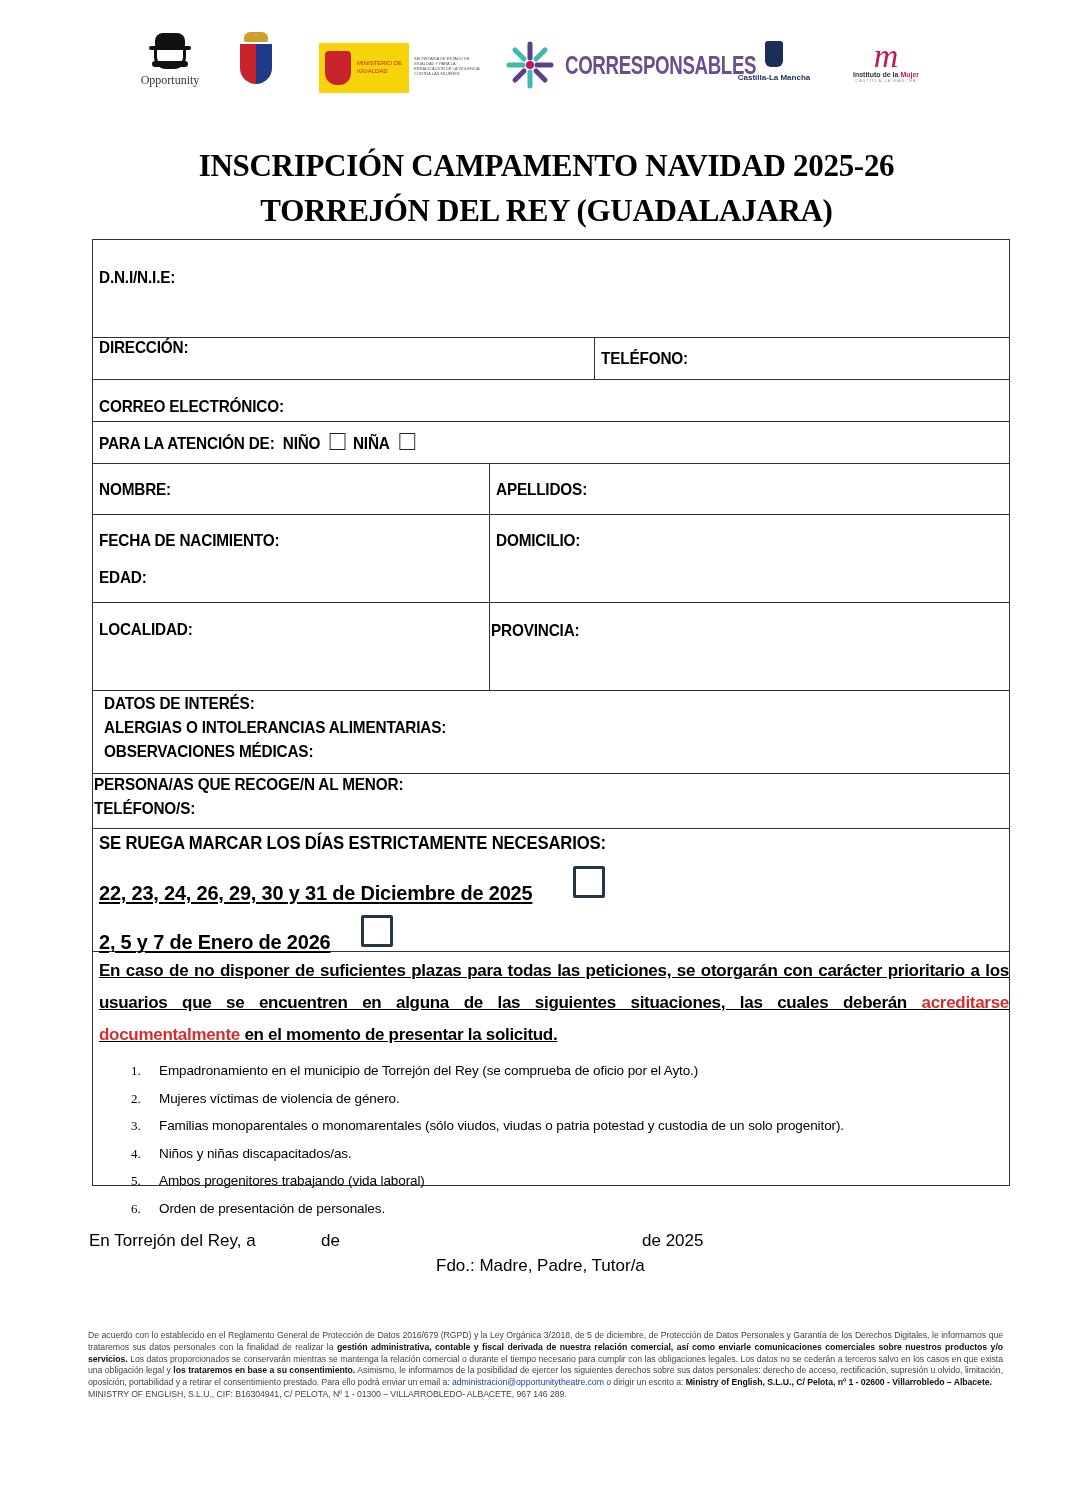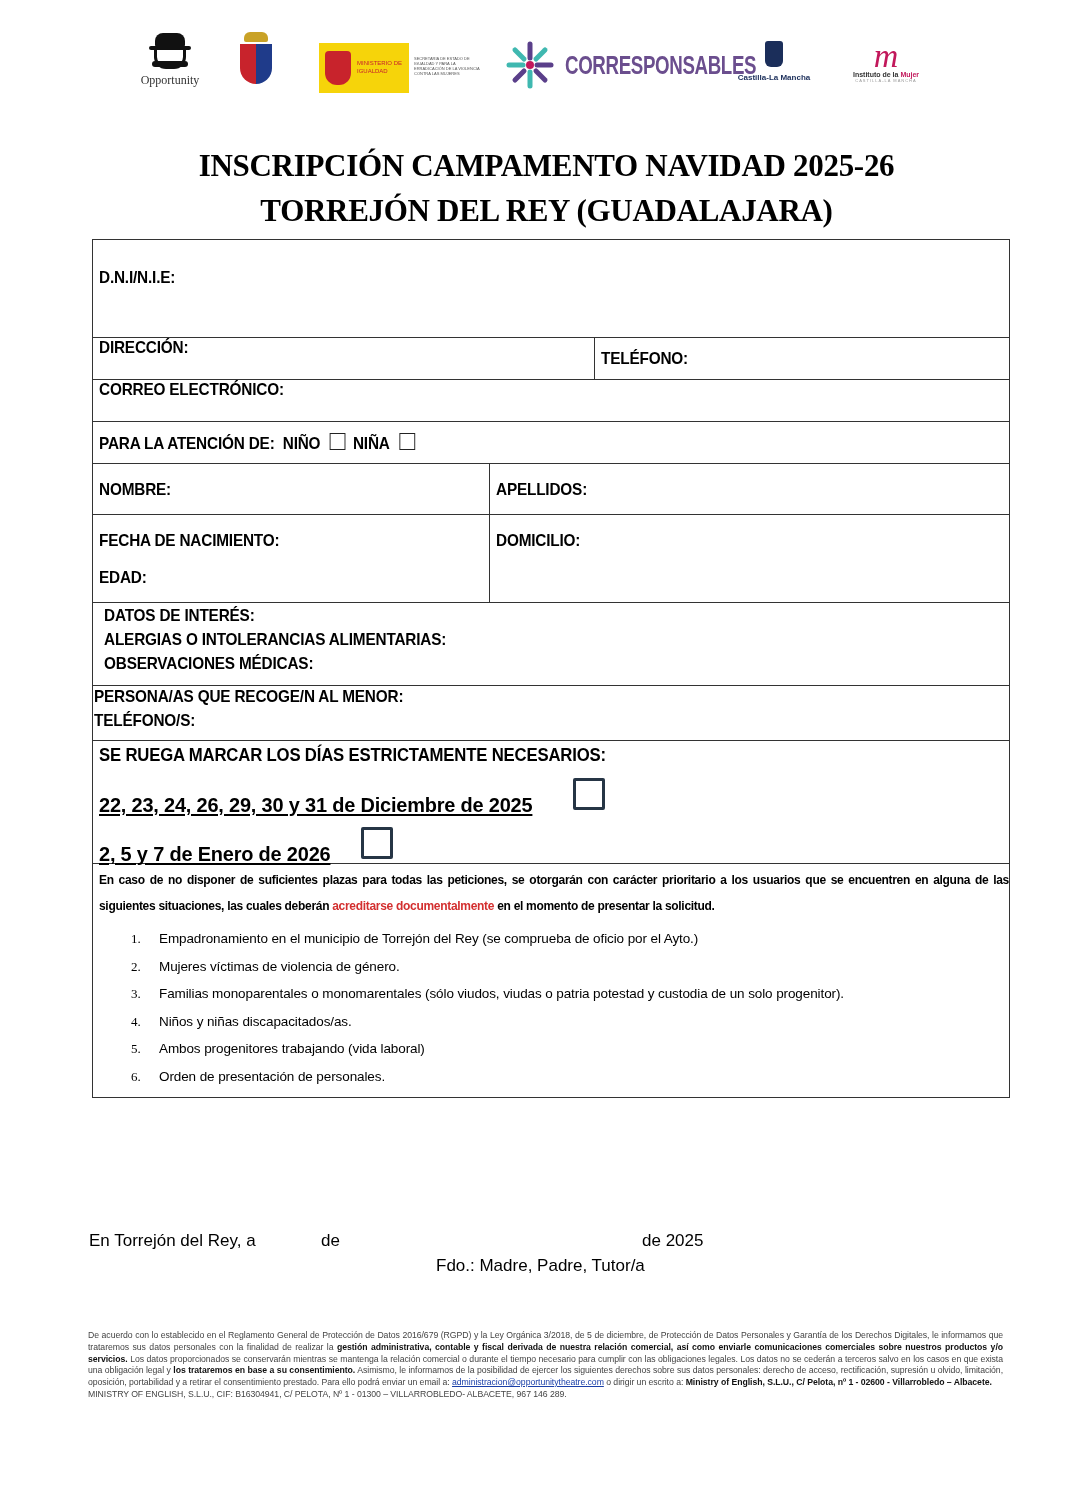--- a/index.html
+++ b/index.html
@@ -43,31 +43,31 @@
   .form { position:absolute; left:92px; top:239px; width:916px; border:1.5px solid #333; }
   .row { display:flex; border-bottom:1.5px solid #333; position:relative; }
   .row:last-child { border-bottom:none; }
   .cell { padding:0 6px; box-sizing:border-box; }
   .cell + .cell { border-left:1.5px solid #333; }
   .lbl { font-weight:bold; font-size:16.5px; font-family:"Liberation Sans", sans-serif; display:block; letter-spacing:-0.2px; transform:scaleX(0.93); transform-origin:left center; white-space:nowrap; }
   .chk { display:inline-block; width:15px; height:15px; border:1.2px solid #222; vertical-align:-1px; margin:0 8px 0 10px; background:#fff; cursor:pointer; }
   .bigchk { display:inline-block; width:26px; height:26px; border:3px solid #263545; border-radius:2px; vertical-align:2px; margin-left:18px; cursor:pointer; }
   .bigline { font-weight:bold; font-size:21px; text-decoration:underline; letter-spacing:-0.2px; white-space:nowrap; transform:scaleX(0.95); transform-origin:left center; display:inline-block; }
 
-  .notice { font-size:12px; font-weight:bold; text-align:justify; line-height:26px; padding:3px 0 0 6px; letter-spacing:-0.3px; }
+  .notice { font-size:17px; font-weight:bold; text-decoration:underline; text-align:justify; line-height:32px; padding:3px 0 0 6px; letter-spacing:-0.3px; }
   .notice .red { color:#d32f2f; }
   .list { margin:0; padding:6px 0 6px 38px; list-style:none; }
   .list li { font-size:13.5px; height:27.5px; line-height:27.5px; display:flex; letter-spacing:-0.1px; }
   .list .num { width:28px; font-size:13px; font-family:"Liberation Serif", serif; }
 
   .sig { position:absolute; font-size:17px; white-space:nowrap;margin-top:23px; }
 
   .legal { position:absolute; left:88px; top:1330px; width:915px; font-size:8.7px; line-height:11.8px; color:#444; text-align:justify; letter-spacing:-0.05px; }
   .legal b { color:#111; font-weight:bold; }
-  .legal a { color:#1a3fa8; text-decoration:underline; }
+  .legal a { color:#1a3fa8; }
   .legal .line { display:block; }
 </style>
 </head>
 <body>
 
 <div class="logo logo-opportunity">
   <div class="hat"></div>
   <div class="face"></div>
   <div class="mst"></div>
   <div class="txt">Opportunity</div>
@@ -121,21 +121,21 @@
 
   <div class="row" style="height:41px;align-items:center">
     <div class="cell" style="width:501px;height:100%;display:flex;">
       <span class="lbl">DIRECCIÓN:</span>
     </div>
     <div class="cell" style="flex:1;height:100%;display:flex;align-items:center">
       <span class="lbl">TELÉFONO:</span>
     </div>
   </div>
 
-  <div class="row" style="height:41px;align-items:flex-start">
+  <div class="row" style="height:41px;align-items:flex-end">
     <div class="cell" style="flex:1;padding-bottom:5px">
       <span class="lbl">CORREO ELECTRÓNICO:</span>
     </div>
   </div>
 
   <div class="row" style="height:41px;align-items:center">
     <div class="cell" style="flex:1">
       <span class="lbl">
         <span>PARA LA ATENCIÓN DE:</span>&nbsp;
         <span>NIÑO</span><span class="chk"></span><span>NIÑA</span><span class="chk"></span>
@@ -155,20 +155,28 @@
   <div class="row" style="height:87px">
     <div class="cell" style="width:396px;padding-top:16px">
       <span class="lbl">FECHA DE NACIMIENTO:</span>
       <span class="lbl" style="margin-top:18px">EDAD:</span>
     </div>
     <div class="cell" style="flex:1;padding-top:16px">
       <span class="lbl">DOMICILIO:</span>
     </div>
   </div>
 
+  <div class="row" style="height:87px">
+    <div class="cell" style="width:396px;padding-top:17px">
+      <span class="lbl">LOCALIDAD:</span>
+    </div>
+    <div class="cell" style="flex:1;padding-top:18px;padding-left:1px">
+      <span class="lbl">PROVINCIA:</span>
+    </div>
+  </div>
 
   <div class="row" style="height:82px">
     <div class="cell" style="flex:1;padding:3px 0 0 11px">
       <span class="lbl">DATOS DE INTERÉS:</span>
       <span class="lbl" style="margin-top:5px">ALERGIAS O INTOLERANCIAS ALIMENTARIAS:</span>
       <span class="lbl" style="margin-top:5px">OBSERVACIONES MÉDICAS:</span>
     </div>
   </div>
 
   <div class="row" style="height:54px">

